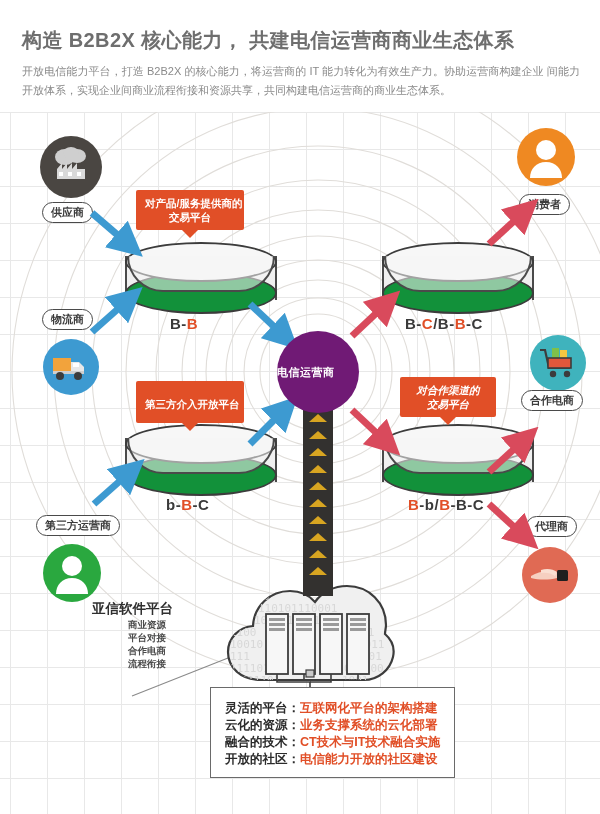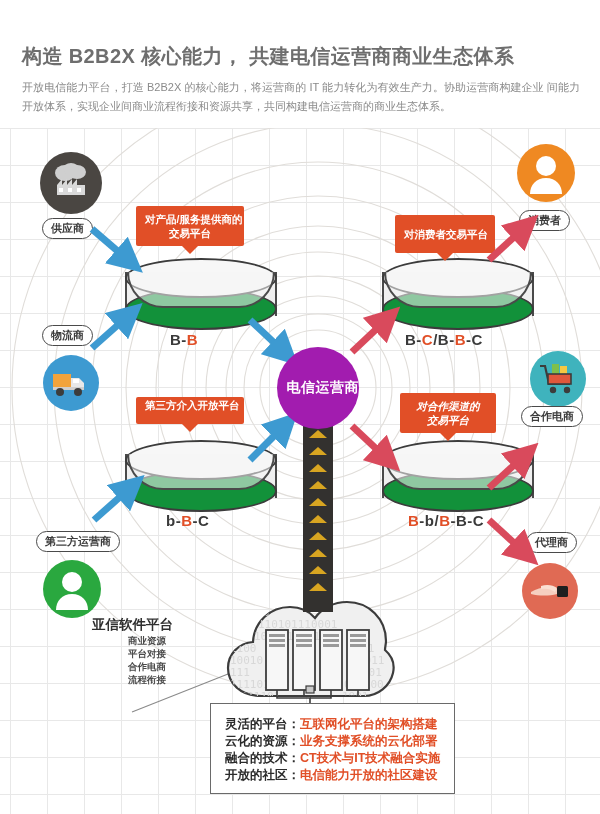--- a/index.html
+++ b/index.html
@@ -3,21 +3,21 @@
 <meta charset="utf-8">
 <style>
   * { box-sizing: border-box; margin: 0; padding: 0; }
   body {
     width: 600px; height: 814px;
     font-family: "Liberation Sans", "DejaVu Sans", sans-serif;
     background: #ffffff;
     position: relative;
     overflow: hidden;
   }
-  .page { position: relative; width: 600px; height: 586px; background:#fff;margin-top:16px; }
+  .page { position: relative; width: 600px; height: 586px; background:#fff; }
 
   
   .header { position: absolute; left: 0; top: 0; width: 600px; height: 112px; background: #ffffff; z-index: 40; }
   .title {
     position: absolute; left: 22px; top: 27px;
     font-size: 20px; font-weight: bold; color: #6e6e6e;
     letter-spacing: 0.4px; white-space: nowrap;
   }
   .subtitle {
     position: absolute; left: 22px; top: 62px; width: 558px;
@@ -96,22 +96,22 @@
   
   .cylcap {
     position:absolute; font-size:15px; font-weight:bold; color:#3a3a3a;
     white-space:nowrap; letter-spacing:0.5px;
   }
   .cylcap .o { color:#e14f27; }
 
   
   .hub {
     position:absolute; width:82px; height:82px; border-radius:50%;
-    background:#a21caf; display:flex; align-items:center; justify-content:flex-end;
-    color:#fff; font-size:14px; font-weight:bold; letter-spacing:0.5px;
+    background:#701a75; display:flex; align-items:center; justify-content:flex-start;
+    color:#fff; font-size:11px; font-weight:bold; letter-spacing:0.5px;
     z-index: 12;
   }
   .column {
     position:absolute; width:30px; background:#33312f; z-index:11;
   }
   .chev { position:absolute; width:0; height:0; left:50%; transform:translateX(-50%);
     border-left:9px solid transparent; border-right:9px solid transparent;
     border-bottom:8px solid #d8a521; }
 
   
@@ -248,25 +248,22 @@
     </div>
     <div class="cylcap" style="left:408px; top:392px;">
       <span class="o">B</span><span>-b/</span><span class="o">B</span><span>-B-C</span>
     </div>
 
     <div class="callout" style="left:136px; top:86px; width:108px;">
       <div>对产品/服务提供商的</div>
       <div>交易平台</div>
     </div>
 
-    <div class="callout" style="left:395px; top:95px; width:100px; padding-top:12px; padding-bottom:12px;">
-      <div>对消费者交易平台</div>
-    </div>
-
-    <div class="callout" style="left:136px; top:277px; width:108px; padding-top:1px; padding-bottom:12px;">
+
+    <div class="callout" style="left:136px; top:277px; width:108px; padding-top:16px; padding-bottom:12px;">
       <div>第三方介入开放平台</div>
     </div>
 
     <div class="callout" style="left:400px; top:273px; width:96px;font-style:italic;">
       <div>对合作渠道的</div>
       <div>交易平台</div>
     </div>
 
     <div class="nodeicon" style="left:40px; top:32px; width:62px; height:62px; background:#4a4642;">
       <svg width="44" height="40" viewBox="0 0 44 40">

